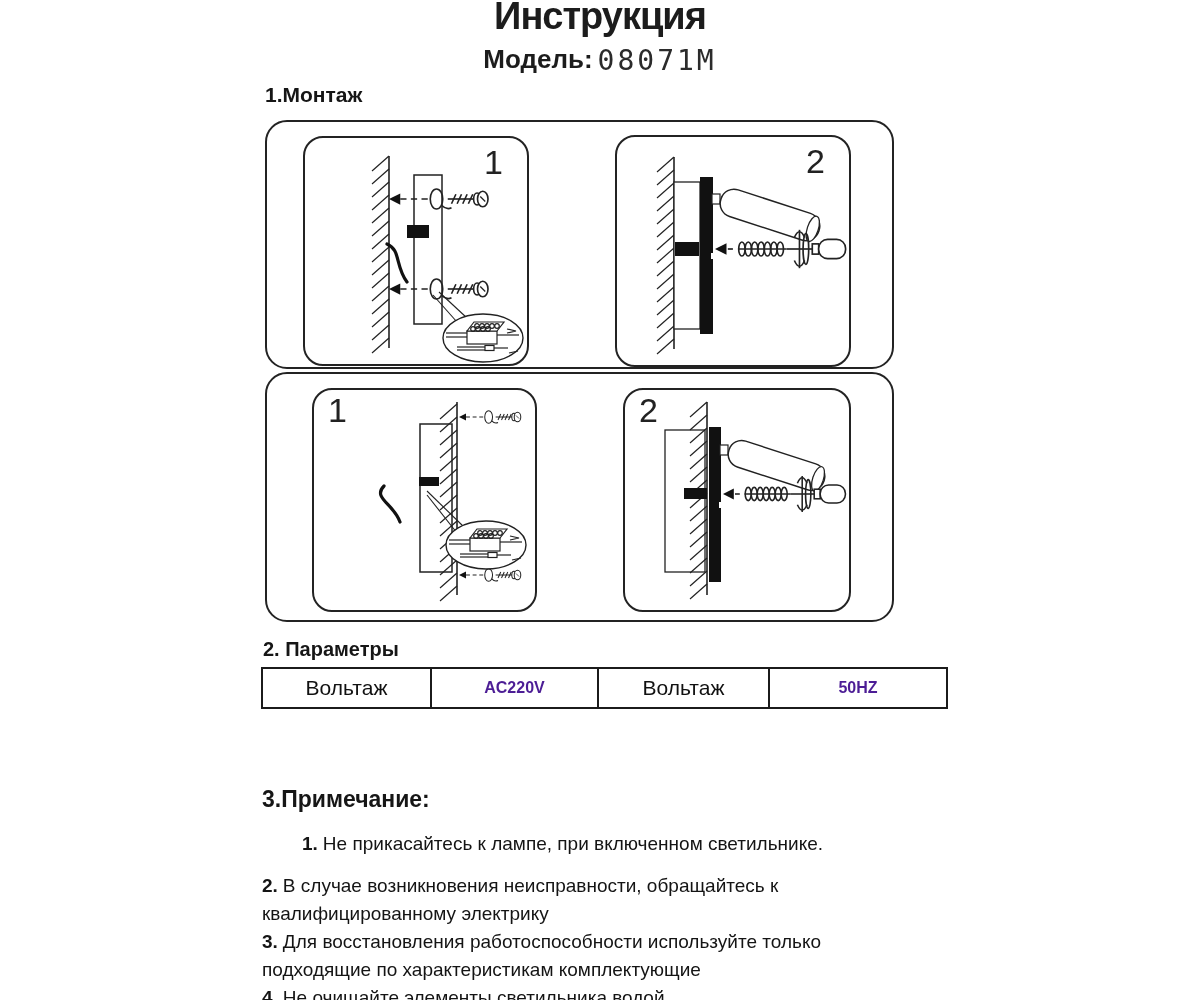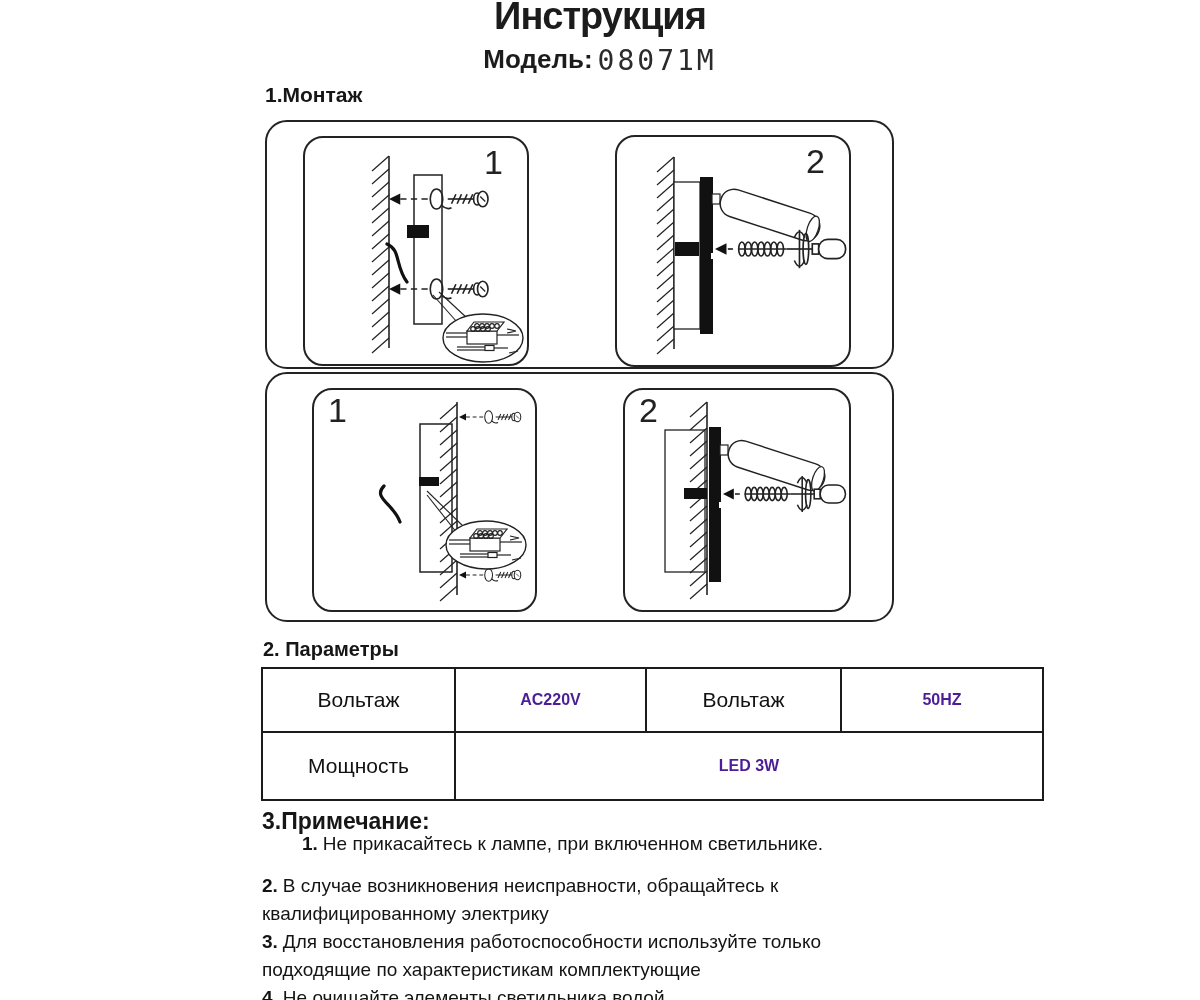--- a/index.html
+++ b/index.html
@@ -17,21 +17,21 @@
     top:44px;left:0;right:0;display:flex;justify-content:center;align-items:flex-start;gap:5px;
   }
   .model-label{font-size:26px;font-weight:700;color:#1c1c1c;}
   .model-value{
     font-family:"DejaVu Sans Mono", monospace;font-size:28px;font-weight:400;
     letter-spacing:3px;color:#2b2b2b;
   }
   .sec-heading{font-weight:700;color:#161616;}
   .h-montage{left:265px;top:83px;font-size:21px;text-align:right;}
   .h-params{left:263px;top:638px;font-size:20px;}
-  .h-notes{left:262px;top:808px;font-size:23px;}
+  .h-notes{left:262px;top:786px;font-size:23px;}
 
   .outer-panel{
     border:2px solid #232323;border-radius:22px;background:#fff;
   }
   .panel-1{left:265px;top:120px;width:625px;height:245px;}
   .panel-2{left:265px;top:372px;width:625px;height:246px;}
   .sub-panel{
     position:absolute;border:2px solid #232323;border-radius:20px;background:#fff;
   }
   .sp-1a{left:36px;top:14px;width:222px;height:226px;}
@@ -44,21 +44,21 @@
   .num-tr{top:6px;right:24px;}
   .num-tl{top:2px;left:14px;}
   .diagram{position:absolute;left:0;top:0;}
 
   table.params{
     left:261px;top:667px;width:677px;position:absolute;
     border-collapse:collapse;table-layout:fixed;
   }
   table.params td{
     border:2px solid #1b1b1b;text-align:center;vertical-align:middle;
-    padding:12px;
+    padding:0;
   }
   td.t-lab{font-size:21px;font-weight:400;color:#111;}
   td.t-val{font-size:16px;font-weight:700;color:#4c1d95;}
   tr.r1 td{height:38px;}
   tr.r2 td{height:42px;}
   td.t-led{text-align:left;padding-left:46px;}
   td.t-low{vertical-align:bottom;padding-bottom:2px;}
 
   .notes{left:262px;top:830px;width:665px;}
   .note{font-size:19px;line-height:28px;color:#141414;}
@@ -238,24 +238,20 @@
 <div class="abs sec-heading h-params">2. Параметры</div>
 
 <table class="params">
   <tbody>
       <tr class="r1">
     <td class="t-lab" style="width:167px">Вольтаж</td>
     <td class="t-val" style="width:165px">AC220V</td>
     <td class="t-lab" style="width:169px">Вольтаж</td>
     <td class="t-val" style="width:176px">50HZ</td>
   </tr>
-  <tr class="r2">
-    <td class="t-lab t-low">Мощность</td>
-    <td class="t-val t-led" colspan="3">LED 3W</td>
-  </tr>
 </tbody>
   </table>
 
 <div class="abs sec-heading h-notes">3.Примечание:</div>
 
 <div class="abs notes">
   <div class="note note-1"><b>1.</b><span>Не прикасайтесь к лампе, при включенном светильнике.</span></div>
   <div class="note note-2"><b>2.</b><span>В случае возникновения неисправности, обращайтесь к квалифицированному электрику</span></div>
   <div class="note note-3"><b>3.</b><span>Для восстановления работоспособности используйте только подходящие по характеристикам комплектующие</span></div>
   <div class="note note-4"><b>4.</b><span>Не очищайте элементы светильника водой.</span></div>

